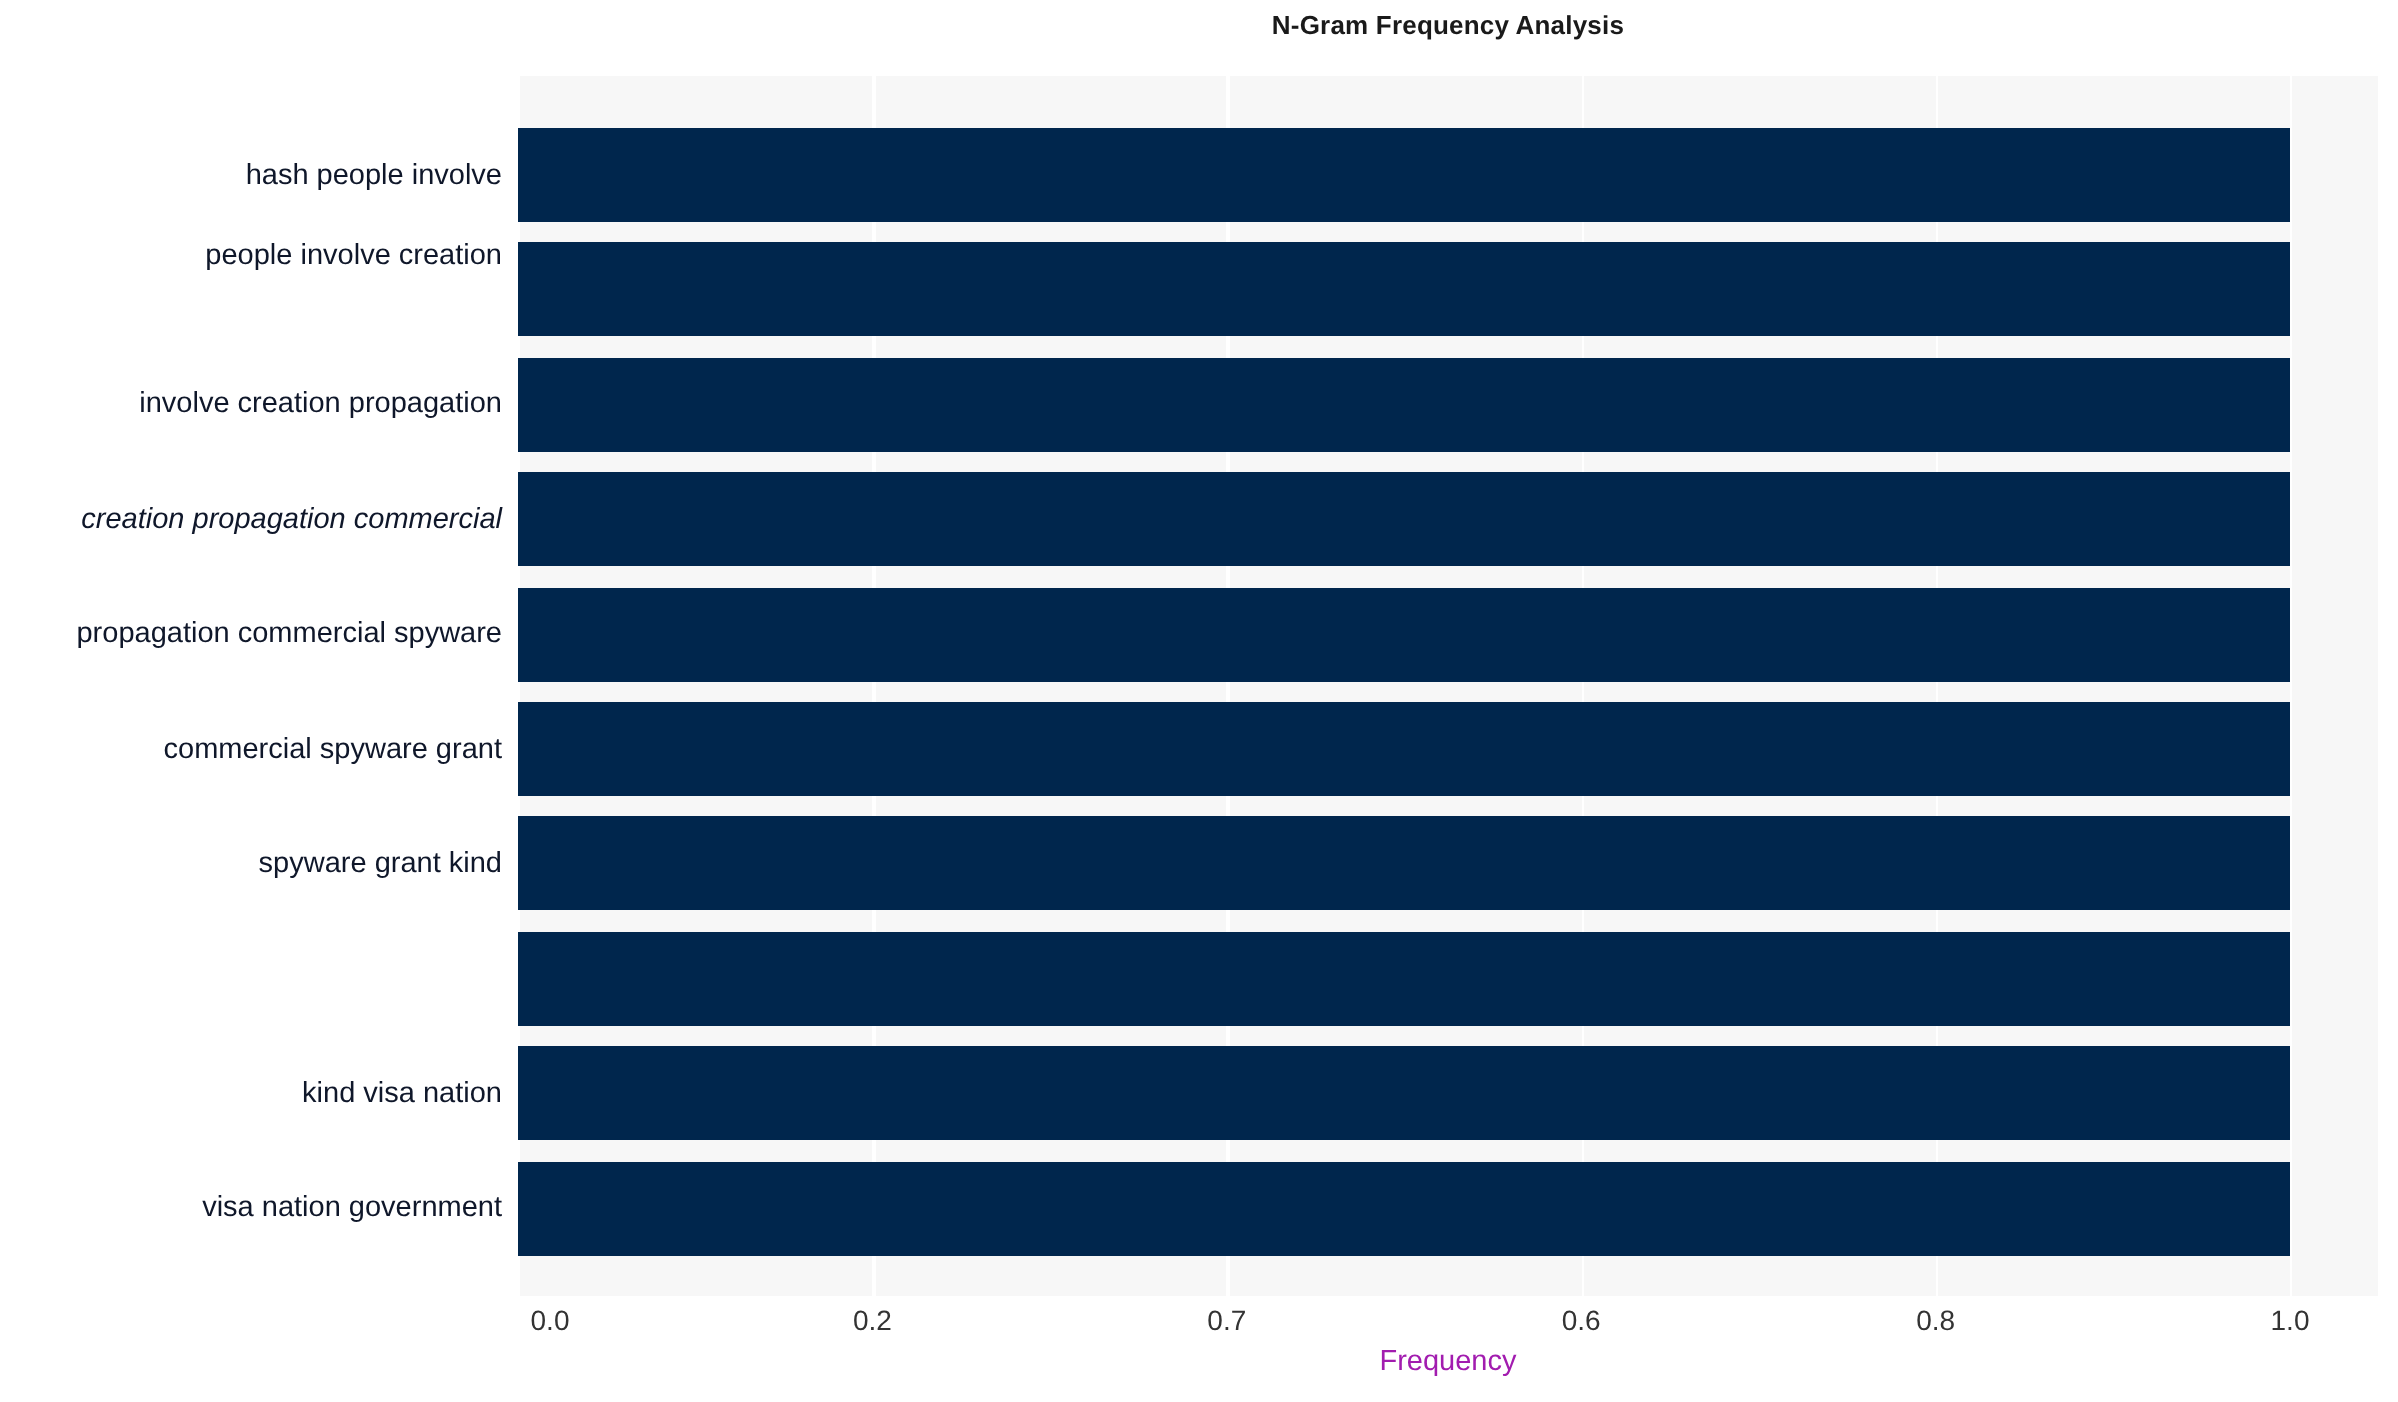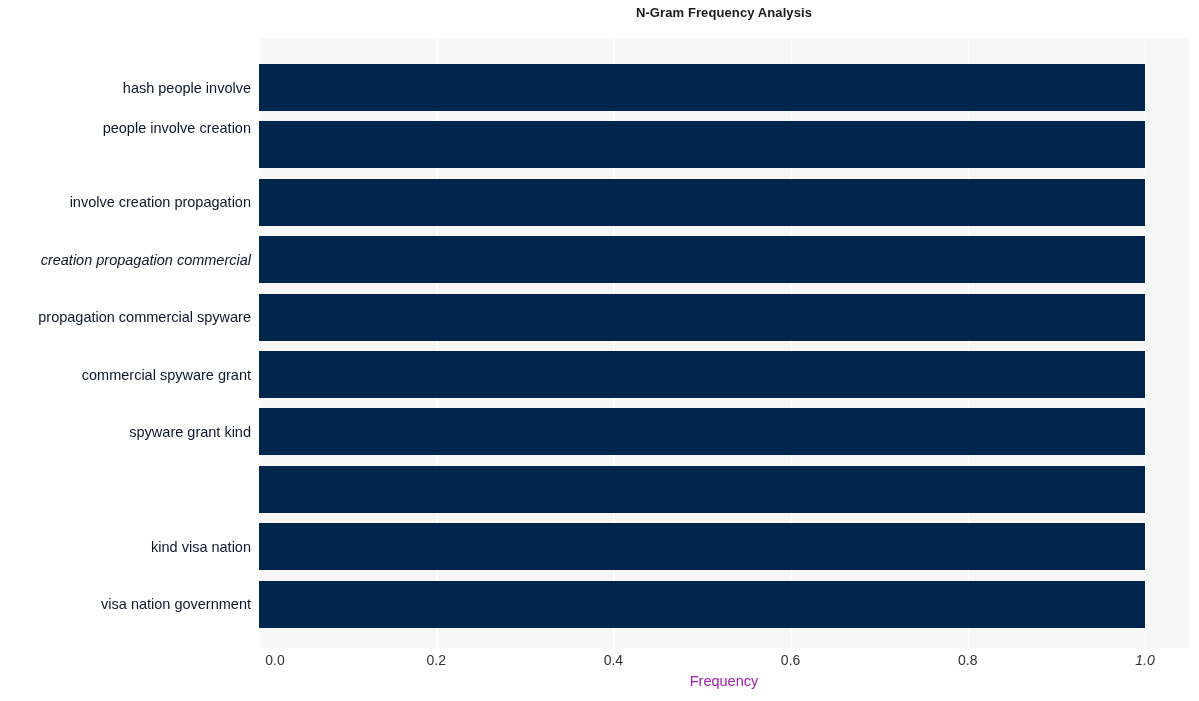--- a/index.html
+++ b/index.html
@@ -161,21 +161,21 @@
       <div class="y-tick-label" style="top: 279.1px; text-align: right;">propagation commercial spyware</div>
       <div class="y-tick-label" style="top: 336.5px;">commercial spyware grant</div>
       <div class="y-tick-label" style="top: 393.9px;">spyware grant kind</div>
       <div class="y-tick-label" style="top: 508.7px;">kind visa nation</div>
       <div class="y-tick-label" style="top: 566.1px;">visa nation government</div>
     </div>
 
   <div id="x-axis">
       <div class="x-tick-label" style="left: 0px; margin-left: 16px;">0.0</div>
       <div class="x-tick-label" style="left: 177.2px;">0.2</div>
-      <div class="x-tick-label" style="left: 354.4px;">0.4</div>
+      <div class="x-tick-label" style="left: 354.4px;">0.7</div>
       <div class="x-tick-label" style="left: 531.6px;">0.6</div>
       <div class="x-tick-label" style="left: 708.8px;">0.8</div>
-      <div class="x-tick-label" style="left: 886px; font-style: italic;">1.0</div>
+      <div class="x-tick-label" style="left: 886px;">1.0</div>
     </div>
 
   <div id="x-axis-label">Frequency</div>
 
 </div>
 
 </body></html>

